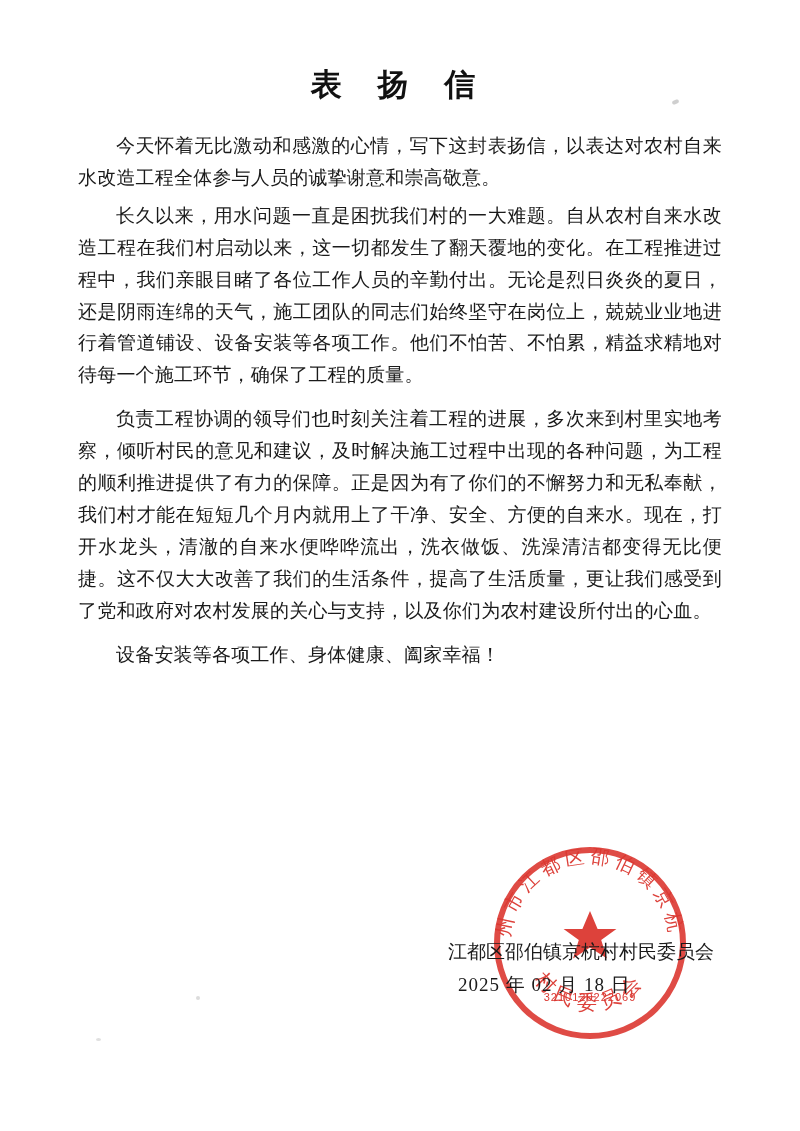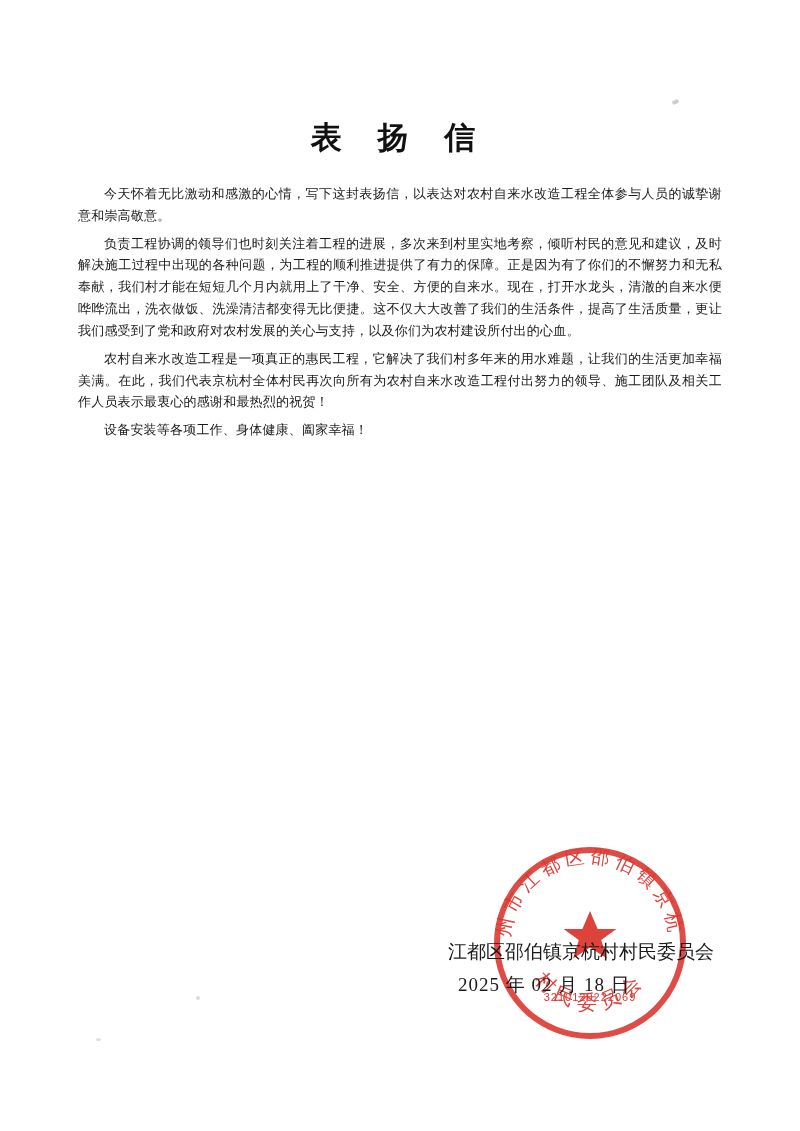--- a/index.html
+++ b/index.html
@@ -13,46 +13,47 @@
     font-family: "Liberation Serif", "DejaVu Serif", serif;
     color: #1a1a1a;
     position: relative;
     overflow: hidden;
   }
   .page {
     position: relative;
     width: 800px;
     height: 1111px;
     box-sizing: border-box;
-    padding: 95px 78px 40px 78px;
+    padding: 42px 78px 40px 78px;
   }
   .doc-title {
     text-align: center;
     font-size: 31px;
     letter-spacing: 14px;
     font-weight: 600;
     margin: 22px 0 24px 0;
     color: #111;
     font-family: "Liberation Serif", "DejaVu Serif", serif;
   }
   .salutation {
     font-size: 19.5px;
     line-height: 1.62;
     margin: 6px 0 2px 0;
     text-align: justify;
   }
   .para {
-    font-size: 13px;
+    font-size: 19px;
     line-height: 1.68;
     text-indent: 2em;
     text-align: justify;
     margin: 6px 0 4px 0;
     letter-spacing: 0.2px;
   }
   .para.spaced-top {
+    margin-top: 12px;
   }
   .signature-block {
     position: absolute;
     right: 86px;
     bottom: 110px;
     text-align: left;
     font-size: 19px;
     line-height: 1.75;
     z-index: 3;
   }
@@ -96,22 +97,22 @@
 <div class="page">
 
   <div class="faint-mark speck-a"></div>
   <div class="faint-mark speck-b"></div>
   <div class="faint-mark speck-c"></div>
 
   <h1 class="doc-title">表 扬 信</h1>
 
 
   <p class="para">今天怀着无比激动和感激的心情，写下这封表扬信，以表达对农村自来水改造工程全体参与人员的诚挚谢意和崇高敬意。</p>
+  <p class="para">长久以来，用水问题一直是困扰我们村的一大难题。自从农村自来水改造工程在我们村启动以来，这一切都发生了翻天覆地的变化。在工程推进过程中，我们亲眼目睹了各位工作人员的辛勤付出。无论是烈日炎炎的夏日，还是阴雨连绵的天气，施工团队的同志们始终坚守在岗位上，兢兢业业地进行着管道铺设、设备安装等各项工作。他们不怕苦、不怕累，精益求精地对待每一个施工环节，确保了工程的质量。</p>
   <p class="para spaced-top">负责工程协调的领导们也时刻关注着工程的进展，多次来到村里实地考察，倾听村民的意见和建议，及时解决施工过程中出现的各种问题，为工程的顺利推进提供了有力的保障。正是因为有了你们的不懈努力和无私奉献，我们村才能在短短几个月内就用上了干净、安全、方便的自来水。现在，打开水龙头，清澈的自来水便哗哗流出，洗衣做饭、洗澡清洁都变得无比便捷。这不仅大大改善了我们的生活条件，提高了生活质量，更让我们感受到了党和政府对农村发展的关心与支持，以及你们为农村建设所付出的心血。</p>
-  <p class="para spaced-top">农村自来水改造工程是一项真正的惠民工程，它解决了我们村多年来的用水难题，让我们的生活更加幸福美满。在此，我们代表京杭村全体村民再次向所有为农村自来水改造工程付出努力的领导、施工团队及相关工作人员表示最衷心的感谢和最热烈的祝贺！</p>
   <p class="para spaced-top">设备安装等各项工作、身体健康、阖家幸福！</p>
 
   <div class="seal">
     <svg viewBox="0 0 212 212" xmlns="http://www.w3.org/2000/svg">
       <defs>
         <path id="sealTopArc" d="M 26,106 A 80,80 0 0 1 186,106"></path>
         <path id="sealBottomArc" d="M 40,106 A 66,66 0 0 0 172,106"></path>
       </defs>
       <circle cx="106" cy="106" r="93" fill="none" stroke="#d8261f" stroke-width="6" opacity="0.9"></circle>
       <g fill="#d8261f" opacity="0.95">

